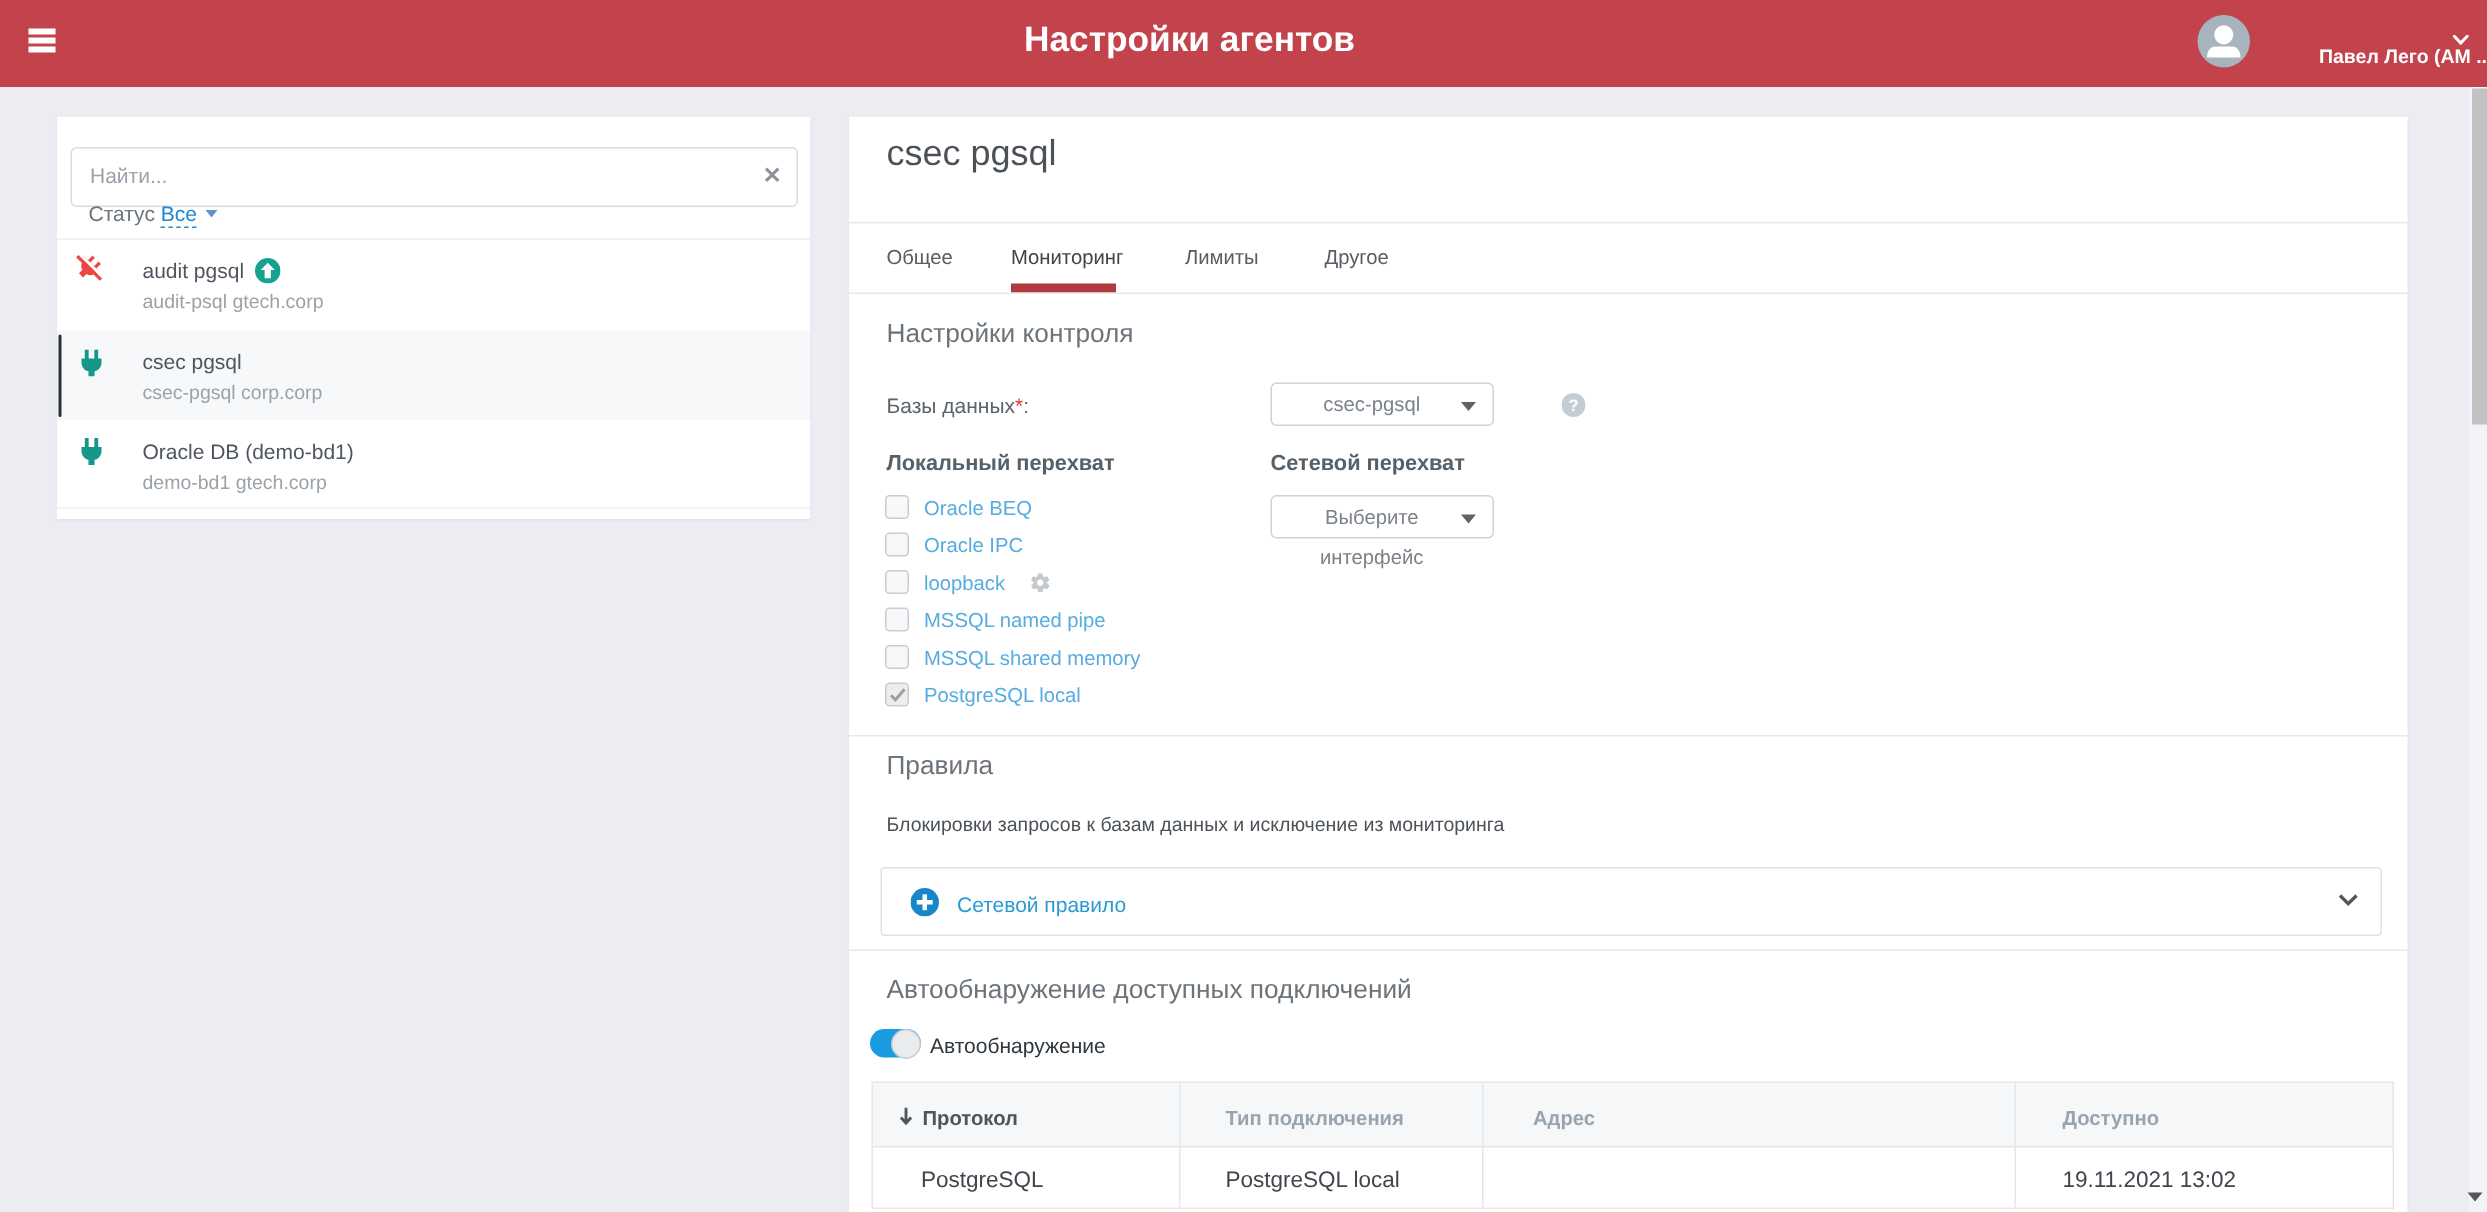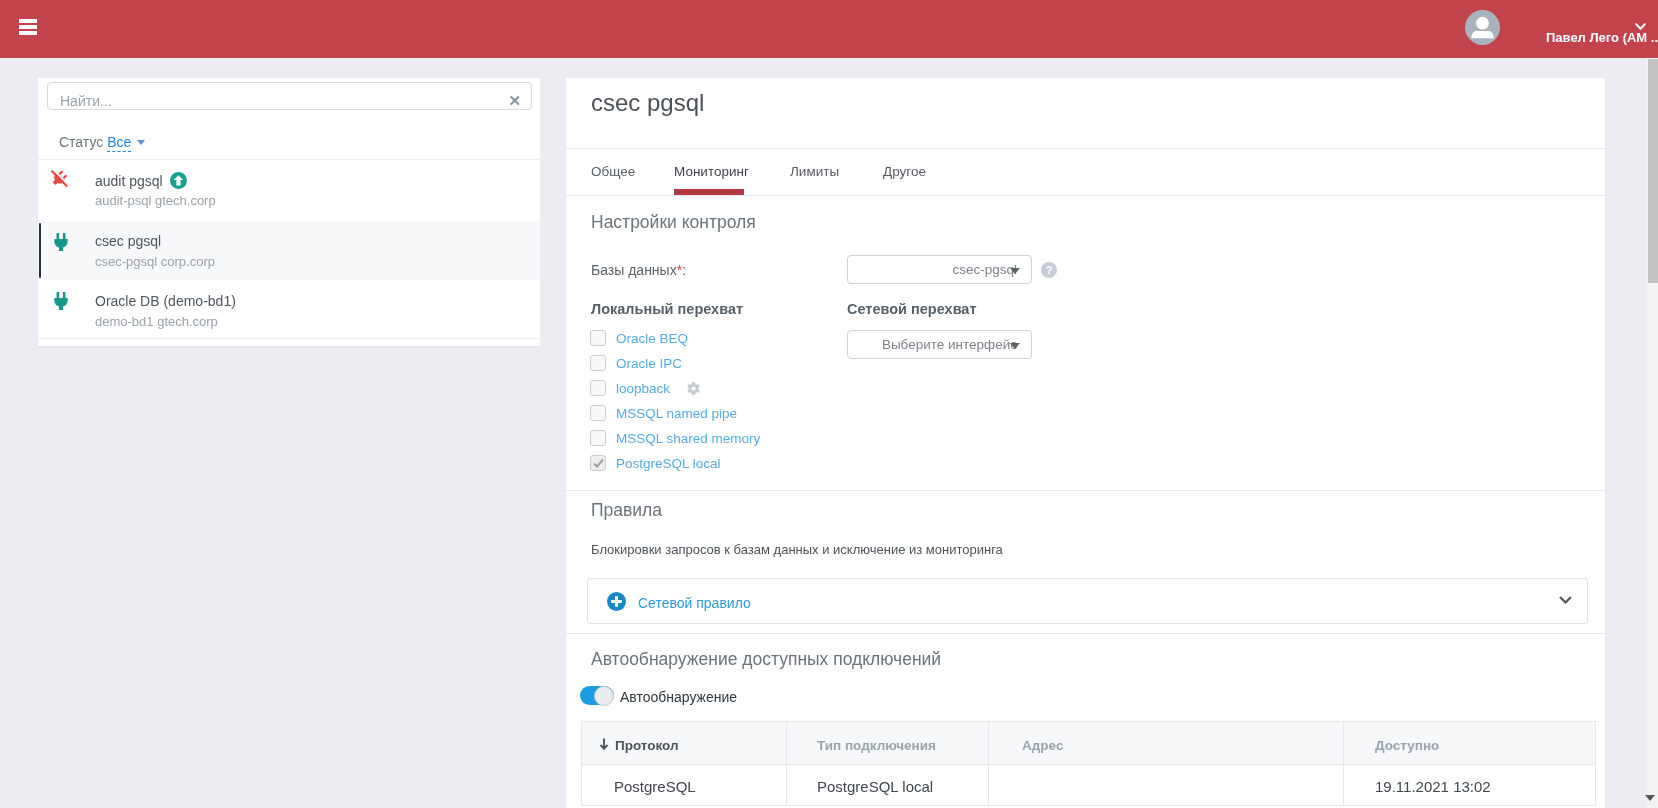--- a/index.html
+++ b/index.html
@@ -16,21 +16,21 @@
   #uname { position:absolute; left:1513px; top:30px; color:#fff; font-size:13px; font-weight:bold; white-space:nowrap;margin-left:33px; }
   #uchev { position:absolute; left:1635px; top:23px; }
 
   
   #sbtrack { position:absolute; left:1646px; top:58px; width:12px; height:750px; background:#f2f3f5; }
   #sbthumb { position:absolute; left:1648px; top:59px; width:10px; height:224px; background:#c2c2c2; }
   #sbarrow { position:absolute; left:1645px; top:795px; width:0; height:0; border-left:5px solid transparent; border-right:5px solid transparent; border-top:6px solid #565656; }
 
   
   #lcard { position:absolute; left:38px; top:78px; width:502px; height:268px; background:#fff; box-shadow:0 1px 2px rgba(0,0,0,0.05); }
-  #search { position:absolute; left:9px; top:4px; width:485px; height:28px; border:1px solid #d9dbdf; border-radius:4px; }
+  #search { position:absolute; left:9px; top:20px; width:485px; height:40px; border:1px solid #d9dbdf; border-radius:4px; }
   #search .ph { position:absolute; left:12px; top:10px; font-size:14px; color:#9aa3ac; }
   #search .x { position:absolute; right:10px; top:9px; font-size:15px; color:#8a929c; font-weight:bold; }
   #statusrow { position:absolute; left:21px; top:56px; font-size:14px; color:#6d757d; }
   #statusrow .vse { color:#2187d3; border-bottom:1px dashed #2187d3; padding-bottom:1px; }
   #statusrow .tri { display:inline-block; width:0; height:0; border-left:4px solid transparent; border-right:4px solid transparent; border-top:5px solid #5f93c8; margin-left:6px; vertical-align:2px; }
   .lsep { position:absolute; left:0; width:502px; border-top:1px solid #eceeef; }
   .litem { position:absolute; left:0; width:502px; }
   .litem .ttl { position:absolute; left:57px; top:12.5px; font-size:14px; color:#4d565f; line-height:17px; white-space:nowrap; }
   .litem .sub { position:absolute; left:57px; top:33.5px; font-size:13px; color:#9aa2aa; line-height:15px; white-space:nowrap; }
   .licon { position:absolute; left:12px; top:9px; width:18px; height:18px; }
@@ -39,21 +39,21 @@
 
   
   #rcard { position:absolute; left:566px; top:78px; width:1039px; height:730px; background:#fff; box-shadow:0 1px 2px rgba(0,0,0,0.05); }
   #rtitle { position:absolute; left:25px; top:11px; font-size:24px; color:#4b5157; }
   .rdiv { position:absolute; left:0; width:1039px; border-top:1px solid #e7e9eb; }
   .tab { position:absolute; top:85.5px; font-size:13.5px; color:#565d63; }
   #tabbar { position:absolute; left:108px; top:111px; width:70px; height:6px; background:#b13a41; }
   .h2 { position:absolute; left:25px; font-size:17.5px; color:#6b737b; }
   .lbl { font-size:14px; color:#5b636b; }
   .bold { position:absolute; font-size:14.5px; font-weight:bold; color:#566069; }
-  .sel { position:absolute; left:281px; width:185px; height:29px; border:1px solid #ced3d8; border-radius:4px; text-align:right; font-size:13.5px; color:#7b828a; line-height:27px; padding-right:14px; }
+  .sel { position:absolute; left:281px; width:149px; height:29px; border:1px solid #ced3d8; border-radius:4px; text-align:center; font-size:13.5px; color:#7b828a; line-height:27px; padding-right:14px; }
   .sel .caret { position:absolute; right:11px; top:11.5px; width:0; height:0; border-left:5px solid transparent; border-right:5px solid transparent; border-top:6px solid #5f6368; }
   .cbrow { position:absolute; left:24px; height:16px; }
   .cbox { position:absolute; left:0; top:0; width:16px; height:16px; border:1px solid #c9cdd2; border-radius:3px; background:#f7f8f9; }
   .cblbl { position:absolute; left:26px; top:1px; font-size:13.5px; color:#56ace0; white-space:nowrap; line-height:16px; }
   #addrule { position:absolute; left:21px; top:500px; width:1001px; height:46px; border:1px solid #dde1e5; border-radius:3px; }
   #plus { position:absolute; left:19px; top:13px; width:19px; height:19px; }
   #addtxt { position:absolute; left:50px; top:16px; font-size:14px; color:#2a9ad6; }
   #addchev { position:absolute; right:14px; top:16px; }
   #toggle { position:absolute; left:14px; top:608px; width:34px; height:19px; background:#1b9ce2; border-radius:10px; }
   #knob { position:absolute; left:14px; top:-0.5px; width:20px; height:20px; border-radius:50%; background:#e9ebed; border:1px solid #c6cbd0; }
@@ -69,20 +69,21 @@
 </style>
 </head>
 <body>
 
 <div id="header">
   <div id="burger">
       <div style="top:19px"></div>
       <div style="top:25px"></div>
       <div style="top:31px"></div>
     </div>
+  <div id="title">Настройки агентов</div>
   <div id="avatar">
     <svg width="35" height="35" viewBox="0 0 35 35">
       <circle cx="17.5" cy="13.2" r="6.4" fill="#fff"></circle>
       <path d="M6.3 28.3 c0-4.6 2.6-7.3 5.2-7.3 h12 c2.6 0 5.2 2.7 5.2 7.3 z" fill="#fff"></path>
     </svg>
   </div>
   <div id="uname">Павел Лего (AM ...</div>
   <svg id="uchev" width="11" height="8" viewBox="0 0 11 8">
       <path d="M1.2 1.2 L5.5 5.7 L9.8 1.2" stroke="#fff" stroke-width="2" fill="none" stroke-linecap="round"></path>
     </svg>

